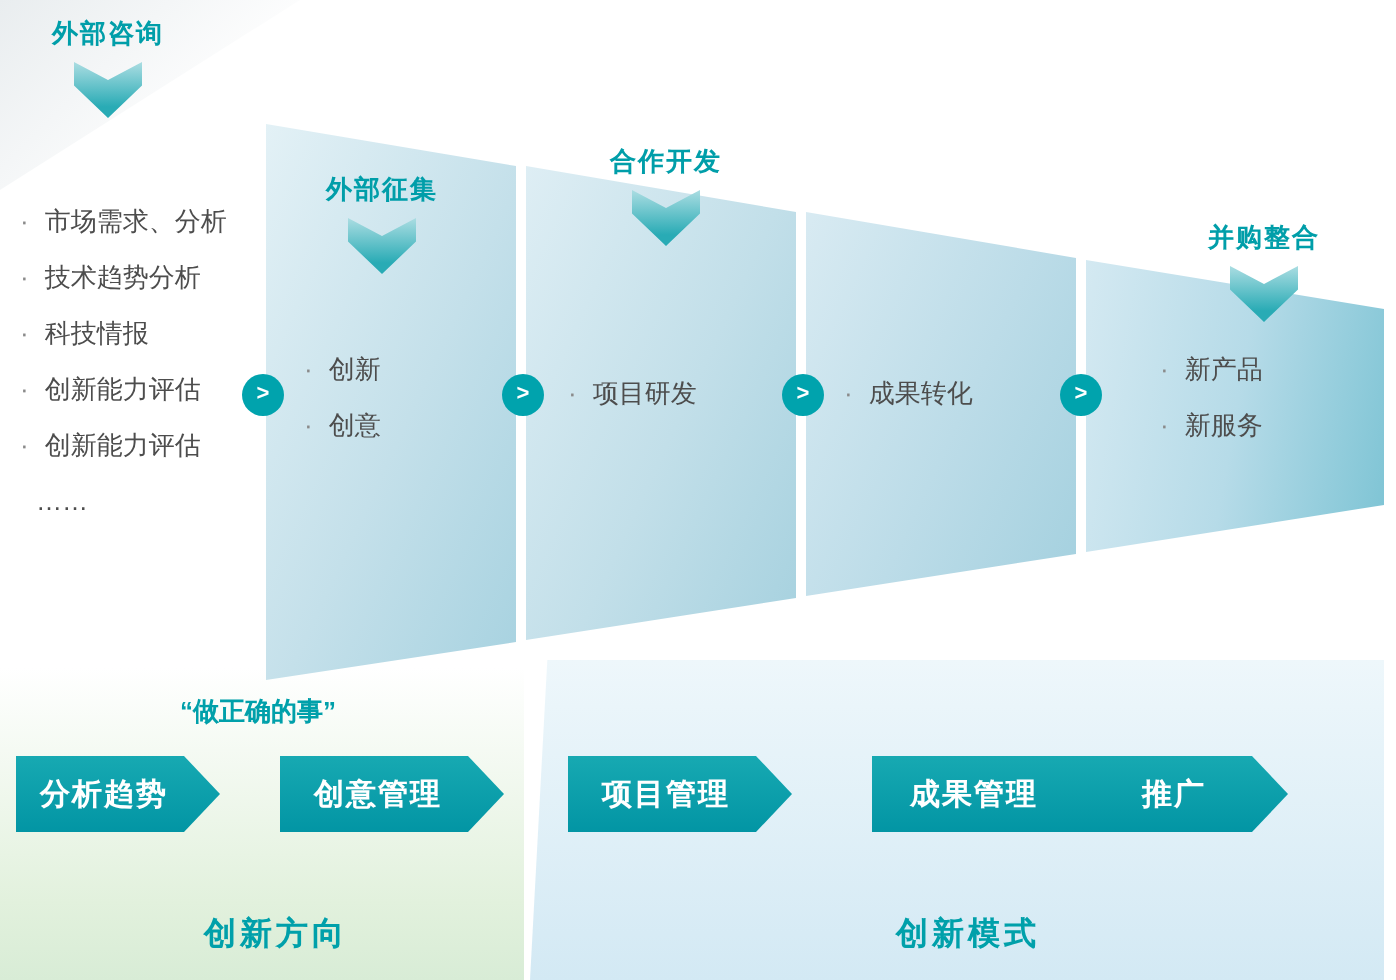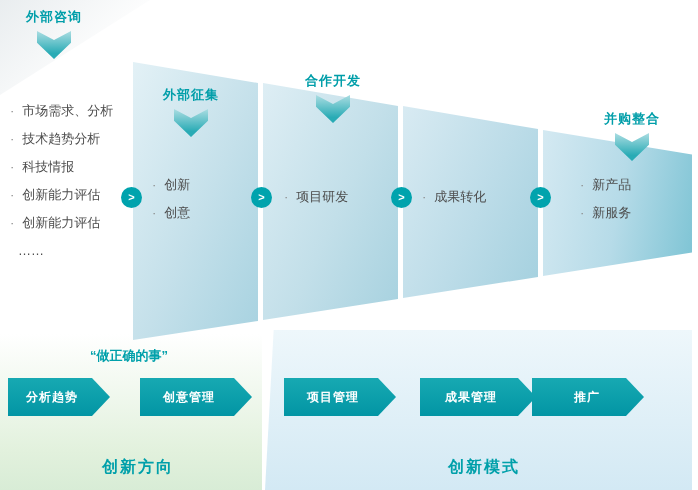--- a/index.html
+++ b/index.html
@@ -64,28 +64,28 @@
   .input-list{left:10px;top:102px;}
   .stage1{left:152px;top:176px;}
   .stage2{left:284px;top:188px;}
   .stage3{left:422px;top:188px;}
   .stage4{left:580px;top:176px;}
   
   .step{
     position:absolute;top:378px;height:38px;z-index:3;
     background:linear-gradient(180deg,#17a9b2 0%,#0295a4 100%);
     clip-path:polygon(0 0,calc(100% - 18px) 0,100% 50%,calc(100% - 18px) 100%,0 100%);
-    color:#fff;font-weight:bold;font-size:12px;letter-spacing:1px;
+    color:#fff;font-weight:bold;font-size:15px;letter-spacing:1px;
     display:flex;align-items:center;justify-content:center;
     padding-right:14px;box-sizing:border-box;white-space:nowrap;
   }
   .step1{left:8px;width:102px;}
   .step2{left:140px;width:112px;}
   .step3{left:284px;width:112px;}
-  .step4{left:420px;width:116px;}
+  .step4{left:436px;width:116px;}
   .step5{left:532px;width:112px;padding-left:12px;}
   
   .quote{position:absolute;color:#00a0aa;font-size:13px;font-weight:bold;z-index:3;white-space:nowrap;}
   .quote-left{left:90px;top:347px;}
   .quote-right{left:430px;top:340px;}
   .caption{position:absolute;color:#00a0aa;font-size:16px;font-weight:bold;z-index:3;letter-spacing:2px;white-space:nowrap;}
   .caption-left{left:102px;top:457px;}
   .caption-right{left:448px;top:457px;}
 </style>
 </head>

